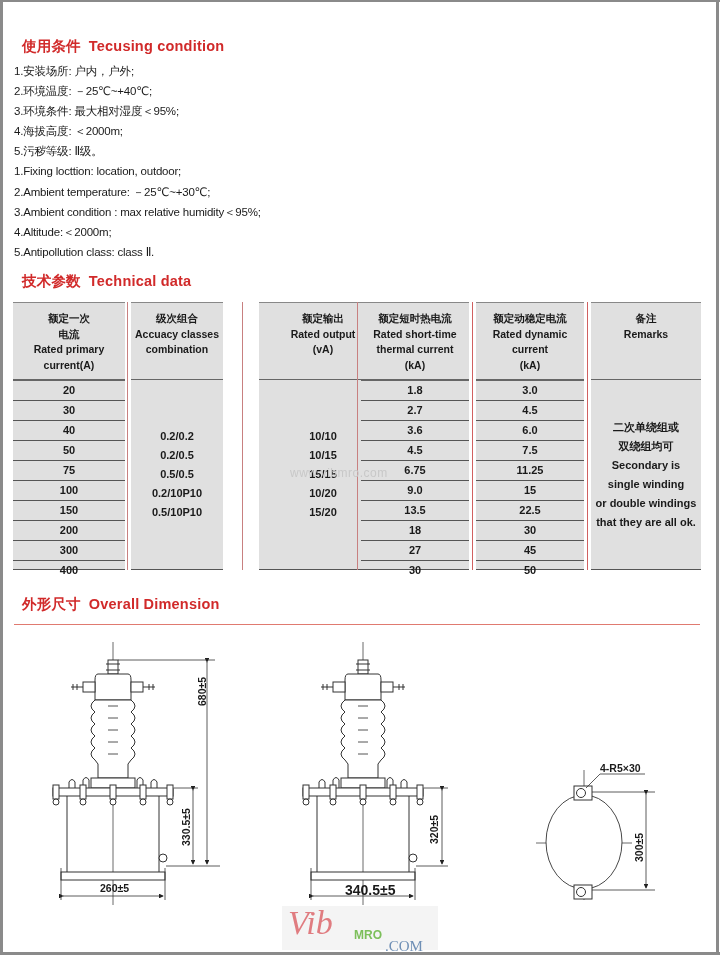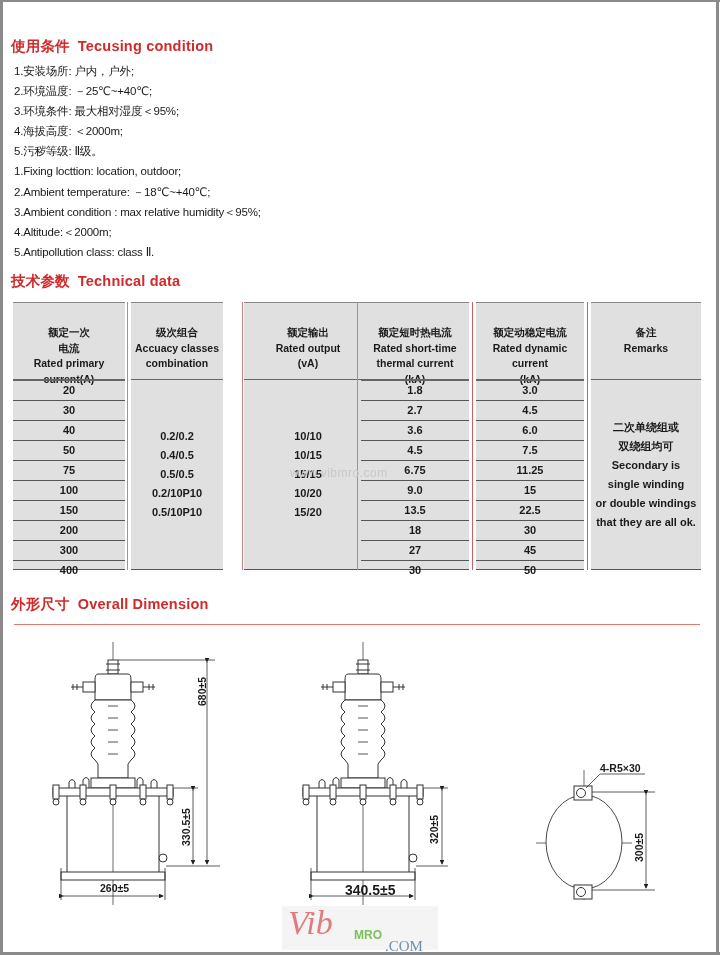--- a/index.html
+++ b/index.html
@@ -2,29 +2,29 @@
 <html><head>
 <meta charset="utf-8">
 <style>
   html, body { margin:0; padding:0; }
   body { width:720px; height:955px; background:#fff; position:relative; overflow:hidden;
          font-family:"Liberation Sans","DejaVu Sans",sans-serif; color:#1a1a1a; }
   .frame-left { position:absolute; left:0; top:0; width:3px; height:955px; background:#8a8a8a; }
   .frame-top { position:absolute; left:0; top:0; width:720px; height:2px; background:#8a8a8a; }
   .frame-right { position:absolute; left:716px; top:0; width:3px; height:955px; background:#8a8a8a; }
   .frame-bottom { position:absolute; left:0; top:952px; width:720px; height:3px; background:#8a8a8a; }
-  .sec-title { position:absolute; left:11px; font-size:14.5px; font-weight:bold; color:#d12a2a; letter-spacing:0.2px; white-space:nowrap; }
+  .sec-title { position:absolute; left:22px; font-size:14.5px; font-weight:bold; color:#d12a2a; letter-spacing:0.2px; white-space:nowrap; }
   .sec-title .en { margin-left:8px; }
   .line { position:absolute; left:14px; font-size:11.5px; font-weight:normal; color:#1a1a1a; white-space:nowrap; letter-spacing:-0.2px; }
   .rule { position:absolute; left:14px; width:686px; height:1px; background:#e07a70; }
 
   
   .tbl { position:absolute; left:13px; top:302px; width:688px; height:268px; }
   .col { position:absolute; top:0; height:268px; background:#e0e0e0; }
-  .col-head { position:absolute; left:0; right:0; top:0; height:77px; border-top:1px solid #888; text-align:center; font-size:10.5px; font-weight:bold; line-height:15.5px; padding-top:22px; box-sizing:border-box; }
+  .col-head { position:absolute; left:0; right:0; top:0; height:77px; border-top:1px solid #888; text-align:center; font-size:10.5px; font-weight:bold; line-height:15.5px; padding-top:8px; box-sizing:border-box; }
   .col-head span { display:block; }
   .col-body { position:absolute; left:0; right:0; top:77px; height:191px; border-top:2px solid #666; border-bottom:1px solid #555; box-sizing:border-box; }
   .cell { height:20px; line-height:19px; text-align:center; font-size:11px; font-weight:bold; border-bottom:1px solid #555; box-sizing:border-box; }
   .cell:last-child { border-bottom:none; }
   .merged { position:absolute; left:0; right:0; text-align:center; font-size:11px; font-weight:bold; line-height:19px; }
   .vdiv { position:absolute; top:0; width:1px; height:268px; background:#c88080; }
 
   .drawing { position:absolute; left:0; top:640px; width:720px; height:270px; }
   .logo { position:absolute; left:282px; top:906px; width:156px; height:44px; background:#f4f4f4; }
 </style>
@@ -38,21 +38,21 @@
 
 <div class="sec-title" style="top:37px">
   <span>使用条件</span><span class="en">Tecusing condition</span>
 </div>
 <div class="line" style="top:64px">1.安装场所:  户内，户外;</div>
 <div class="line" style="top:84px">2.环境温度:  －25℃~+40℃;</div>
 <div class="line" style="top:104px">3.环境条件:  最大相对湿度＜95%;</div>
 <div class="line" style="top:124px">4.海拔高度:  ＜2000m;</div>
 <div class="line" style="top:144px">5.污秽等级:  Ⅱ级。</div>
 <div class="line" style="top:165px">1.Fixing locttion: location, outdoor;</div>
-<div class="line" style="top:185px">2.Ambient temperature: －18℃~+40℃;</div>
+<div class="line" style="top:185px">2.Ambient temperature: －25℃~+30℃;</div>
 <div class="line" style="top:205px">3.Ambient condition : max relative humidity＜95%;</div>
 <div class="line" style="top:225px">4.Altitude:＜2000m;</div>
 <div class="line" style="top:245px">5.Antipollution class: class  Ⅱ.</div>
 
 <div class="sec-title" style="top:272px">
   <span>技术参数</span><span class="en">Technical data</span>
 </div>
 
 <div class="tbl">
 
@@ -80,30 +80,30 @@
 
   <div class="col" style="left:118px;width:92px">
     <div class="col-head">
       <span>级次组合</span>
       <span>Accuacy classes</span>
       <span>combination</span>
     </div>
     <div class="col-body" style="border-top-width:1px">
       <div class="merged" style="top:47px" id="col2merged">
           <div>0.2/0.2</div>
-          <div>0.4/0.5</div>
+          <div>0.2/0.5</div>
           <div>0.5/0.5</div>
           <div>0.2/10P10</div>
           <div>0.5/10P10</div>
         </div>
     </div>
   </div>
   <div class="vdiv" style="left:229px"></div>
 
-  <div class="col" style="left:231px;width:128px">
+  <div class="col" style="left:246px;width:128px">
     <div class="col-head">
       <span>额定输出</span>
       <span>Rated output</span>
       <span>(vA)</span>
     </div>
     <div class="col-body" style="border-top-width:1px">
       <div class="merged" style="top:47px" id="col3merged">
           <div>10/10</div>
           <div>10/15</div>
           <div>15/15</div>

